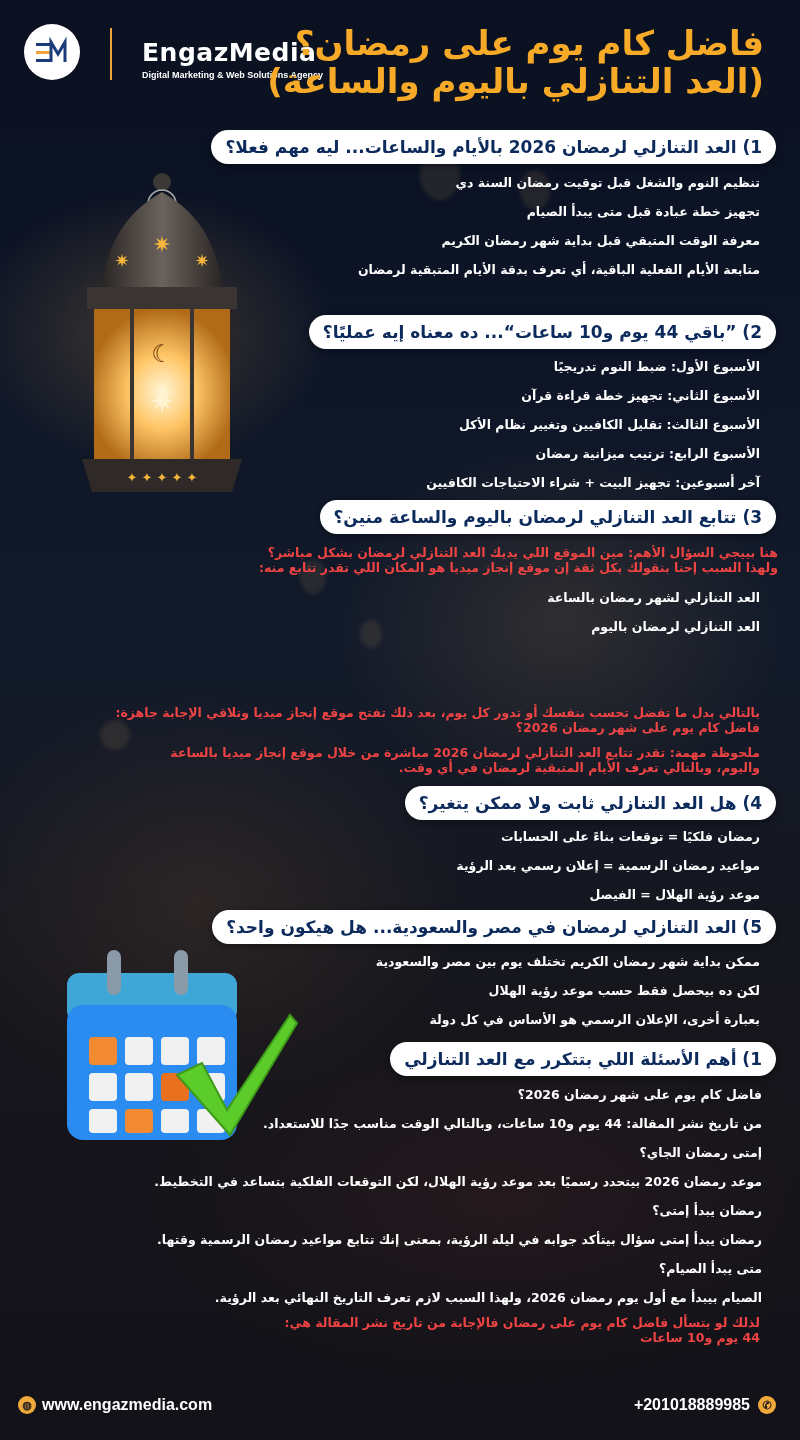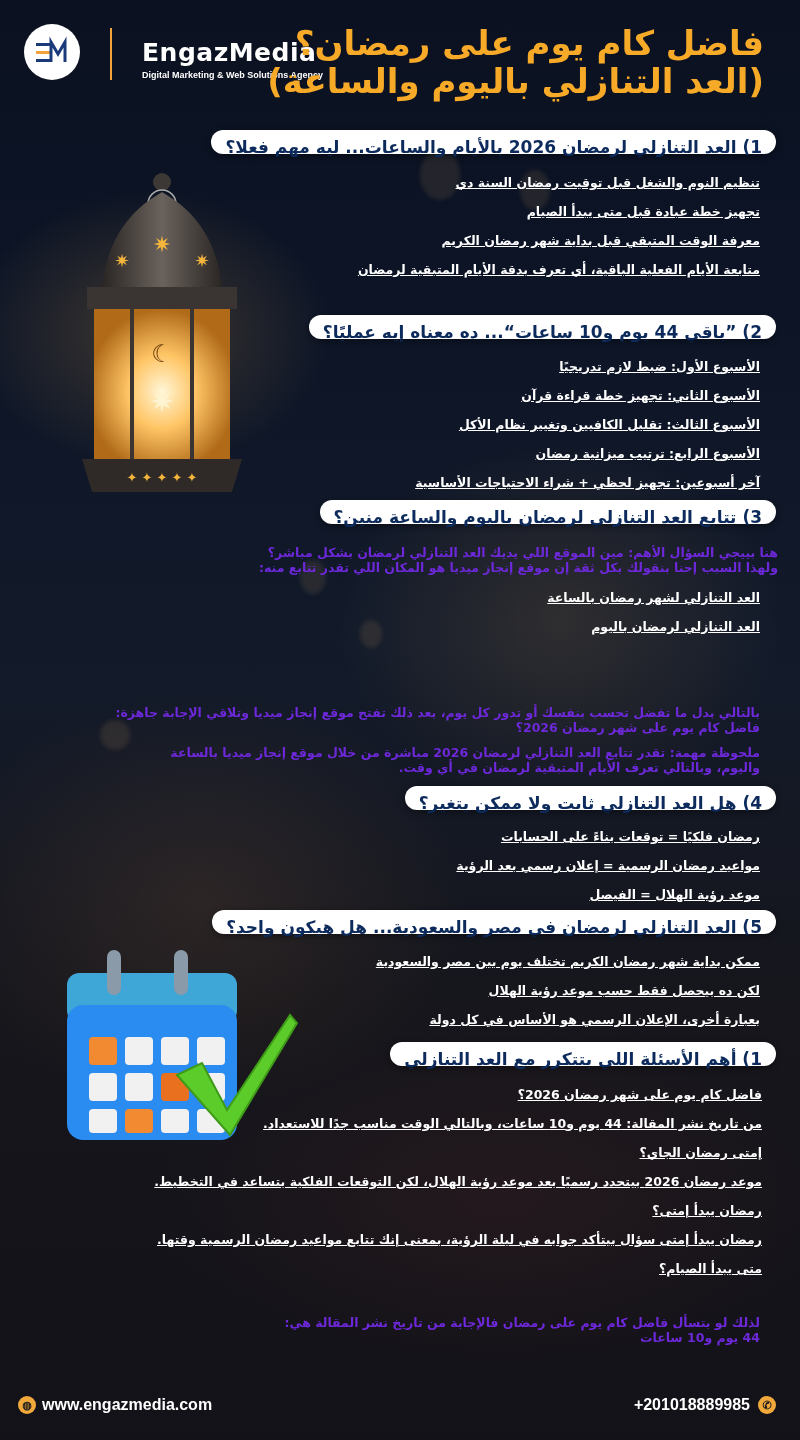--- a/index.html
+++ b/index.html
@@ -22,29 +22,29 @@
   .logo-circle { width: 56px; height: 56px; border-radius: 50%; background: #fff; position: relative; }
   .logo-circle .bar { position: absolute; height: 3px; left: 12px; }
   .logo-divider { width: 2px; height: 52px; background: #f2a33a; margin: 0 8px 0 8px; }
   .logo-name { font-family: "DejaVu Sans", sans-serif; font-size: 25px; font-weight: bold; color: #fff; letter-spacing: 0.5px; line-height: 28px; }
   .logo-tag { font-family: "Liberation Sans", sans-serif; font-size: 9px; font-weight: bold; color: #fff; margin-top: 3px; }
 
   .title { position: absolute; right: 36px; top: 24px; text-align: right; direction: rtl; color: #f7a928; font-weight: bold; font-size: 34px; line-height: 38px; font-family: "DejaVu Sans", sans-serif; }
 
   
   .pill {
-    position: absolute; right: 24px; height: 24px; background: #fff; border-radius: 17px;
+    position: absolute; right: 24px; height: 34px; background: #fff; border-radius: 17px;
     color: #0c2a5b; font-weight: bold; font-size: 17px; direction: rtl; text-align: right;
     padding: 0 14px; line-height: 34px; white-space: nowrap;
     box-shadow: 0 2px 6px rgba(0,0,0,0.4);
     font-family: "DejaVu Sans", sans-serif;
   }
   .lines { position: absolute; right: 40px; direction: rtl; text-align: right; }
-  .line { font-size: 12.5px; font-weight: bold; color: #fff; white-space: nowrap; line-height: 29px; font-family: "DejaVu Sans", sans-serif; text-decoration: underline; }
-  .para { font-size: 12.5px; font-weight: bold; color: #6d28d9; line-height: 15px; white-space: nowrap; font-family: "DejaVu Sans", sans-serif; }
+  .line { font-size: 12.5px; font-weight: bold; color: #fff; white-space: nowrap; line-height: 29px; font-family: "DejaVu Sans", sans-serif; }
+  .para { font-size: 12.5px; font-weight: bold; color: #ef4444; line-height: 15px; white-space: nowrap; font-family: "DejaVu Sans", sans-serif; }
 
   
   .lantern { position: absolute; left: 72px; top: 172px; width: 180px; height: 330px; }
   
   .calendar { position: absolute; left: 62px; top: 945px; width: 240px; height: 200px; }
 
   
   .footer-item { position: absolute; top: 1396px; display: flex; align-items: center; font-family: "Liberation Sans", sans-serif; font-weight: bold; font-size: 16px; color: #fff; }
   .ficon { width: 18px; height: 18px; border-radius: 50%; background: #f2a93b; display: inline-flex; align-items: center; justify-content: center; font-size: 11px; color: #1c1c1c; }
 </style>
@@ -110,25 +110,25 @@
 <div class="pill" style="top:130px;">1) العد التنازلي لرمضان 2026 بالأيام والساعات... ليه مهم فعلا؟</div>
 <div class="lines" style="top:168px;">
   <div class="line">تنظيم النوم والشغل قبل توقيت رمضان السنة دي</div>
   <div class="line">تجهيز خطة عبادة قبل متى يبدأ الصيام</div>
   <div class="line">معرفة الوقت المتبقي قبل بداية شهر رمضان الكريم</div>
   <div class="line">متابعة الأيام الفعلية الباقية، أي تعرف بدقة الأيام المتبقية لرمضان</div>
 </div>
 
 <div class="pill" style="top:315px;">2) ”باقي 44 يوم و10 ساعات“... ده معناه إيه عمليًا؟</div>
 <div class="lines" style="top:352px;">
-  <div class="line">الأسبوع الأول: ضبط لازم تدريجيًا</div>
+  <div class="line">الأسبوع الأول: ضبط النوم تدريجيًا</div>
   <div class="line">الأسبوع الثاني: تجهيز خطة قراءة قرآن</div>
   <div class="line">الأسبوع الثالث: تقليل الكافيين وتغيير نظام الأكل</div>
   <div class="line">الأسبوع الرابع: ترتيب ميزانية رمضان</div>
-  <div class="line">آخر أسبوعين: تجهيز لحظي + شراء الاحتياجات الأساسية</div>
+  <div class="line">آخر أسبوعين: تجهيز البيت + شراء الاحتياجات الكافيين</div>
 </div>
 
 <div class="pill" style="top:500px;">3) تتابع العد التنازلي لرمضان باليوم والساعة منين؟</div>
 <div class="lines" style="top:545px; right:22px;">
   <div class="para">هنا بييجي السؤال الأهم: مين الموقع اللي يديك العد التنازلي لرمضان بشكل مباشر؟</div>
   <div class="para">ولهذا السبب إحنا بنقولك بكل ثقة إن موقع إنجاز ميديا هو المكان اللي تقدر تتابع منه:</div>
 </div>
 <div class="lines" style="top:583px;">
   <div class="line">العد التنازلي لشهر رمضان بالساعة</div>
   <div class="line">العد التنازلي لرمضان باليوم</div>
@@ -180,20 +180,21 @@
 
 <div class="pill" style="top:1042px;">1) أهم الأسئلة اللي بتتكرر مع العد التنازلي</div>
 <div class="lines" style="top:1080px; right:38px;">
   <div class="line">فاضل كام يوم على شهر رمضان 2026؟</div>
   <div class="line">من تاريخ نشر المقالة: 44 يوم و10 ساعات، وبالتالي الوقت مناسب جدًا للاستعداد.</div>
   <div class="line">إمتى رمضان الجاي؟</div>
   <div class="line">موعد رمضان 2026 بيتحدد رسميًا بعد موعد رؤية الهلال، لكن التوقعات الفلكية بتساعد في التخطيط.</div>
   <div class="line">رمضان يبدأ إمتى؟</div>
   <div class="line">رمضان يبدأ إمتى سؤال بيتأكد جوابه في ليلة الرؤية، بمعنى إنك تتابع مواعيد رمضان الرسمية وقتها.</div>
   <div class="line">متى يبدأ الصيام؟</div>
+  <div class="line">الصيام بيبدأ مع أول يوم رمضان 2026، ولهذا السبب لازم تعرف التاريخ النهائي بعد الرؤية.</div>
 </div>
 <div class="lines" style="top:1315px; right:40px;">
   <div class="para">لذلك لو بتسأل فاضل كام يوم على رمضان فالإجابة من تاريخ نشر المقالة هي:</div>
   <div class="para">44 يوم و10 ساعات</div>
 </div>
 
 <div class="footer-item" style="left:18px;">
   <span class="ficon">◍</span>
   <span style="margin-left:6px;">www.engazmedia.com</span>
 </div>

